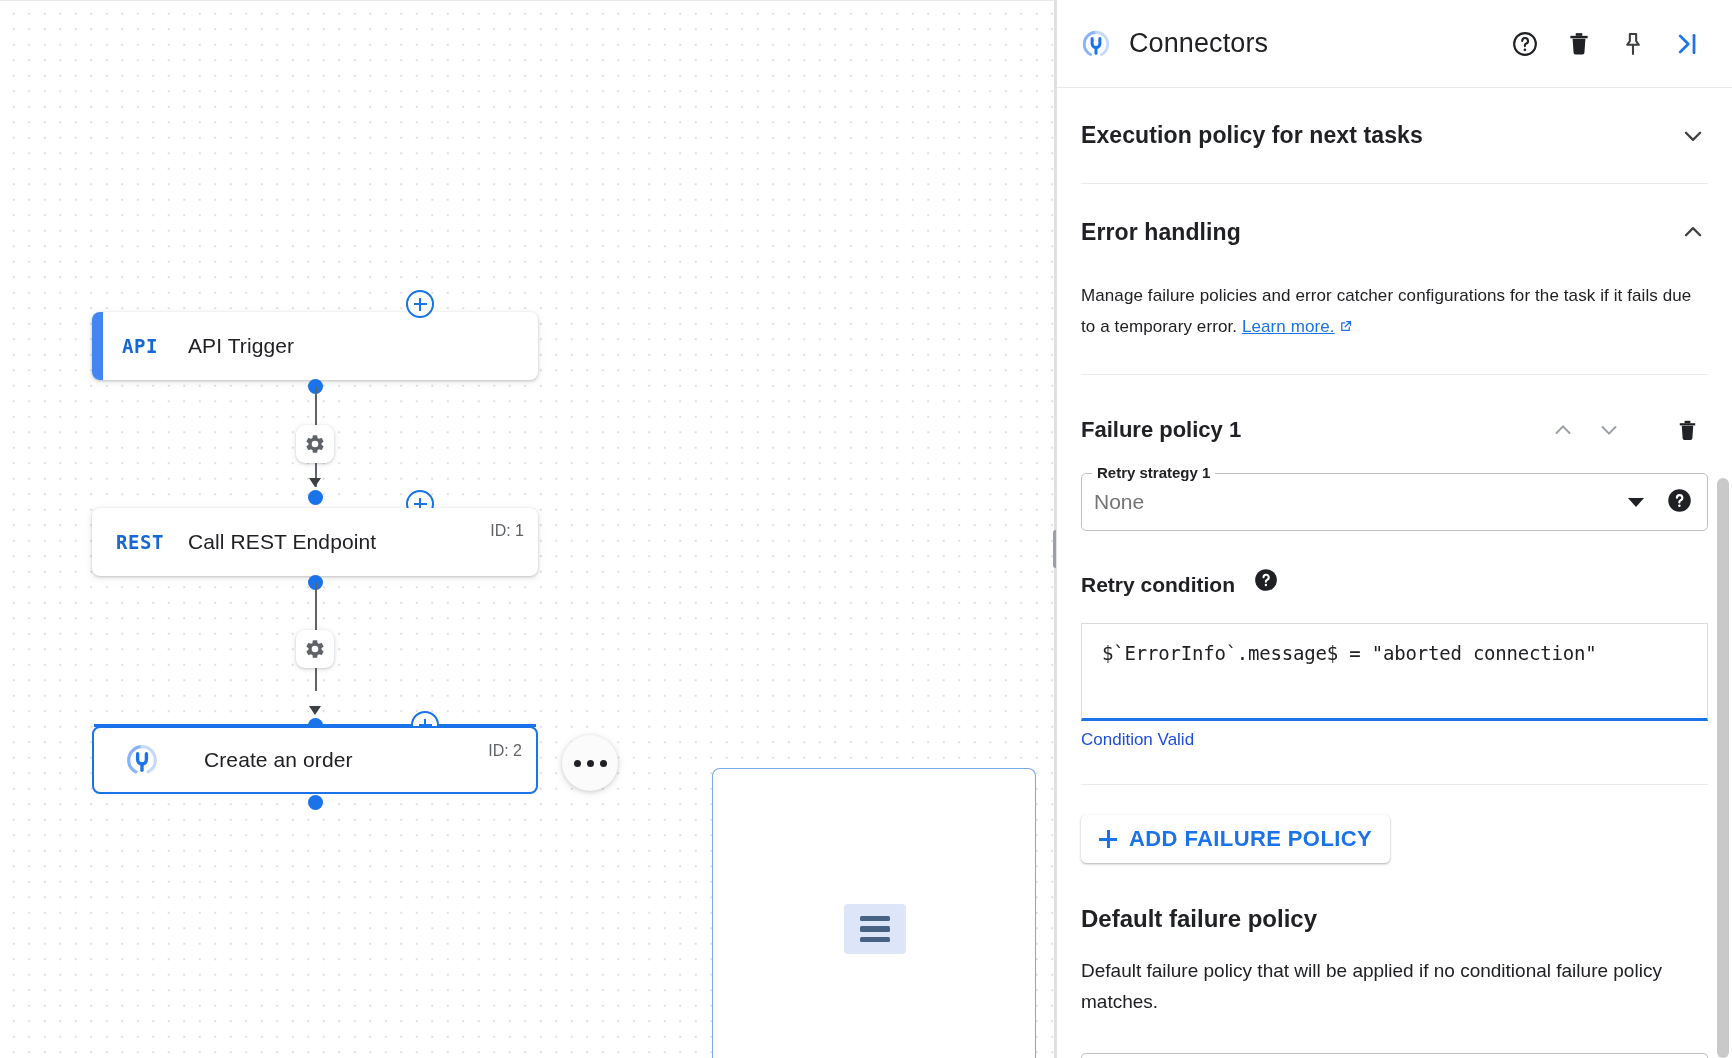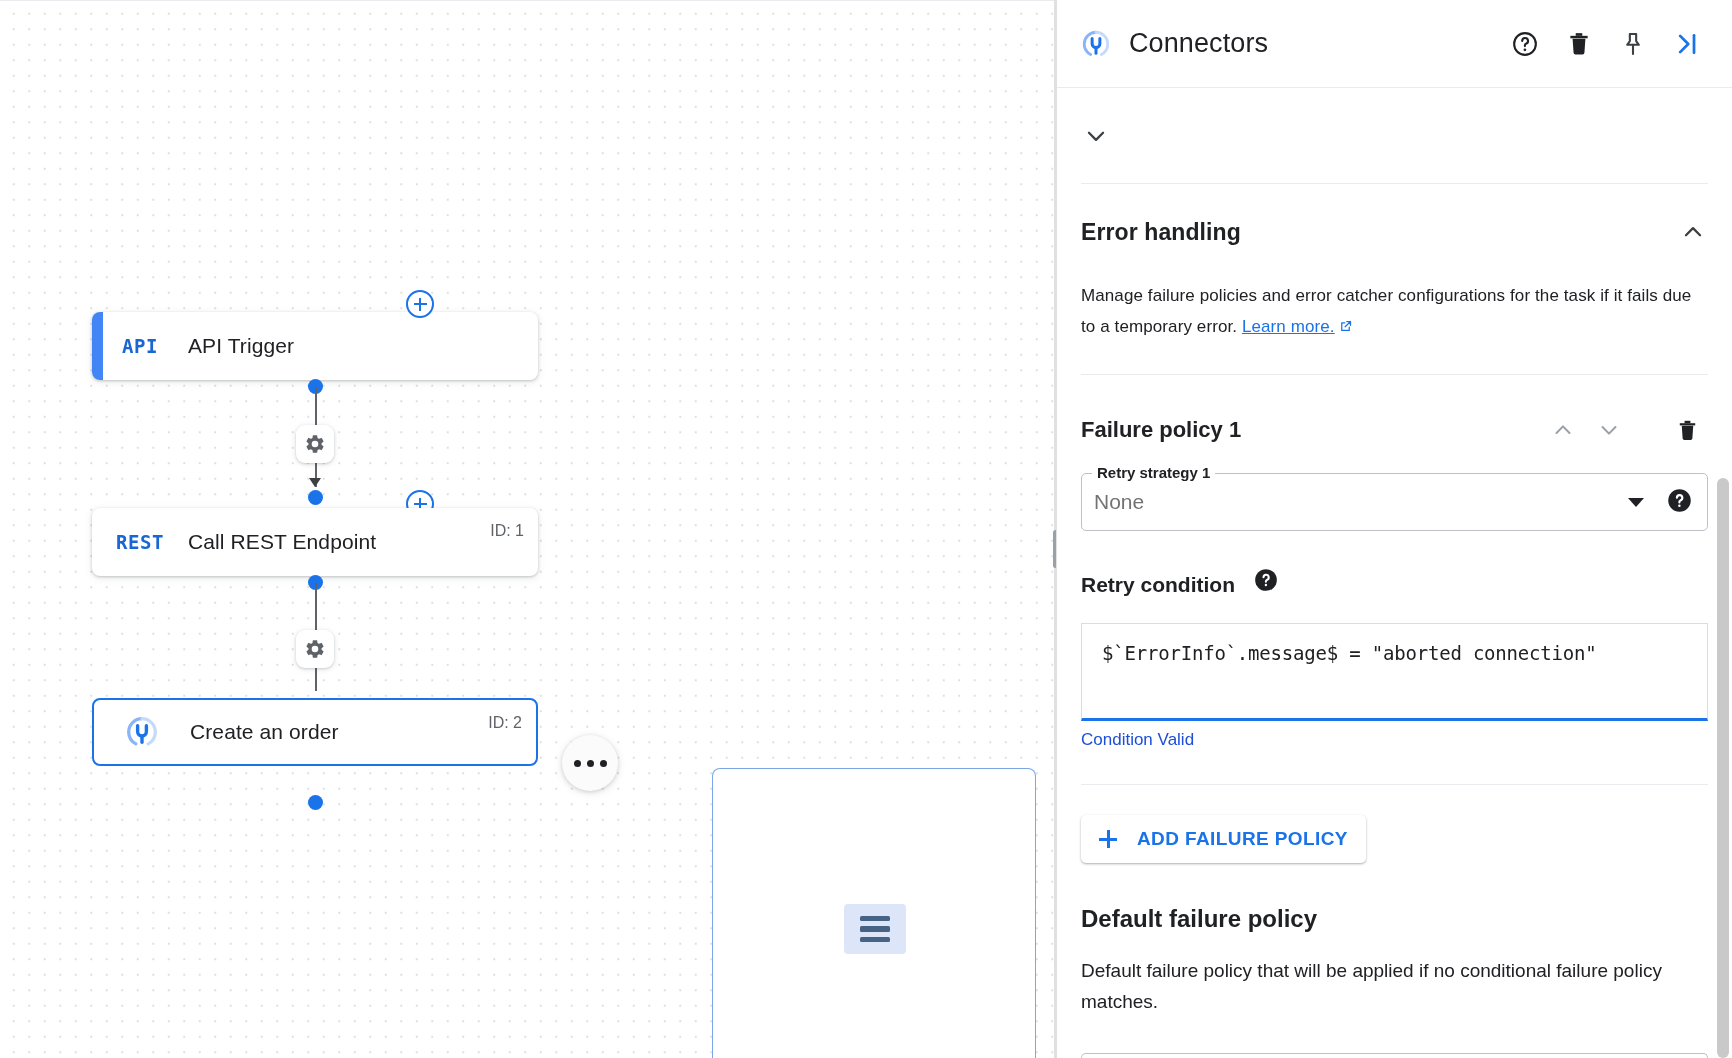--- a/index.html
+++ b/index.html
@@ -61,23 +61,24 @@
   #node-api::before {
     content: ""; position: absolute; left: 0; top: 0;
     width: 11px; height: 100%;
     background: #4285f4;
     border-radius: 8px 0 0 8px;
   }
   
   #node-rest { left: 92px; top: 508px; width: 446px; height: 68px; }
   
   #node-order {
-    left: 92px; top: 698px; width: 446px; height: 68px;
+    left: 92px; top: 726px; width: 446px; height: 68px;
     border: 2.5px solid #1a73e8;
     box-shadow: none;
+    gap: 14px;
   }
 
   
   .plug-glyph { display:block; }
 
   
   .edge-line {
     position: absolute;
     width: 1.6px;
     background: #5f6368;
@@ -290,30 +291,30 @@
     font-size: 17px; color: #1d4ed8;
   }
 
   .hr-soft {
     margin: 34px 0 0 0;
     height: 1px; background: #e8eaed;
   }
 
   .add-btn {
     display: inline-flex; align-items: center;
-    gap: 20px;
+    gap: 12px;
     height: 48px;
     margin-top: 30px;
     padding: 0 18px;
     background: #ffffff;
     border: none;
     border-radius: 5px;
     box-shadow: 0 1px 2px rgba(60,64,67,.30), 0 1px 3px rgba(60,64,67,.15);
     color: #1a73e8;
-    font-size: 19px; font-weight: 700; letter-spacing: .4px;
+    font-size: 22px; font-weight: 700; letter-spacing: .4px;
     font-family: "Liberation Sans", sans-serif;
     cursor: pointer;
   }
   .add-btn .plus-g { position: relative; width: 18px; height: 18px; }
   .add-btn .plus-g::before, .add-btn .plus-g::after {
     content: ""; position: absolute; background: #1a73e8;
   }
   .add-btn .plus-g::before { left: 0; top: 8px; width: 18px; height: 2.5px; }
   .add-btn .plus-g::after  { top: 0; left: 8px; height: 18px; width: 2.5px; }
 
@@ -460,20 +461,21 @@
           <path d="M6.5 5.5L13 12l-6.5 6.5" fill="none" stroke="#1a73e8" stroke-width="2.2" stroke-linecap="round" stroke-linejoin="round"></path>
           <path d="M17.6 5v14" fill="none" stroke="#1a73e8" stroke-width="2.2" stroke-linecap="round"></path>
         </svg>
       </span>
     </div>
 
     <div class="sect">
 
       
       <div class="sect-row">
+        <h3>Execution policy for next tasks</h3>
         <span class="chev">
           <svg width="26" height="26" viewBox="0 0 24 24">
             <path d="M5.5 9l6.5 6.6L18.5 9" fill="none" stroke="#3c4043" stroke-width="2.1" stroke-linecap="round" stroke-linejoin="round"></path>
           </svg>
         </span>
       </div>
 
       
       <div class="sect-row no-border">
         <h3>Error handling</h3>

